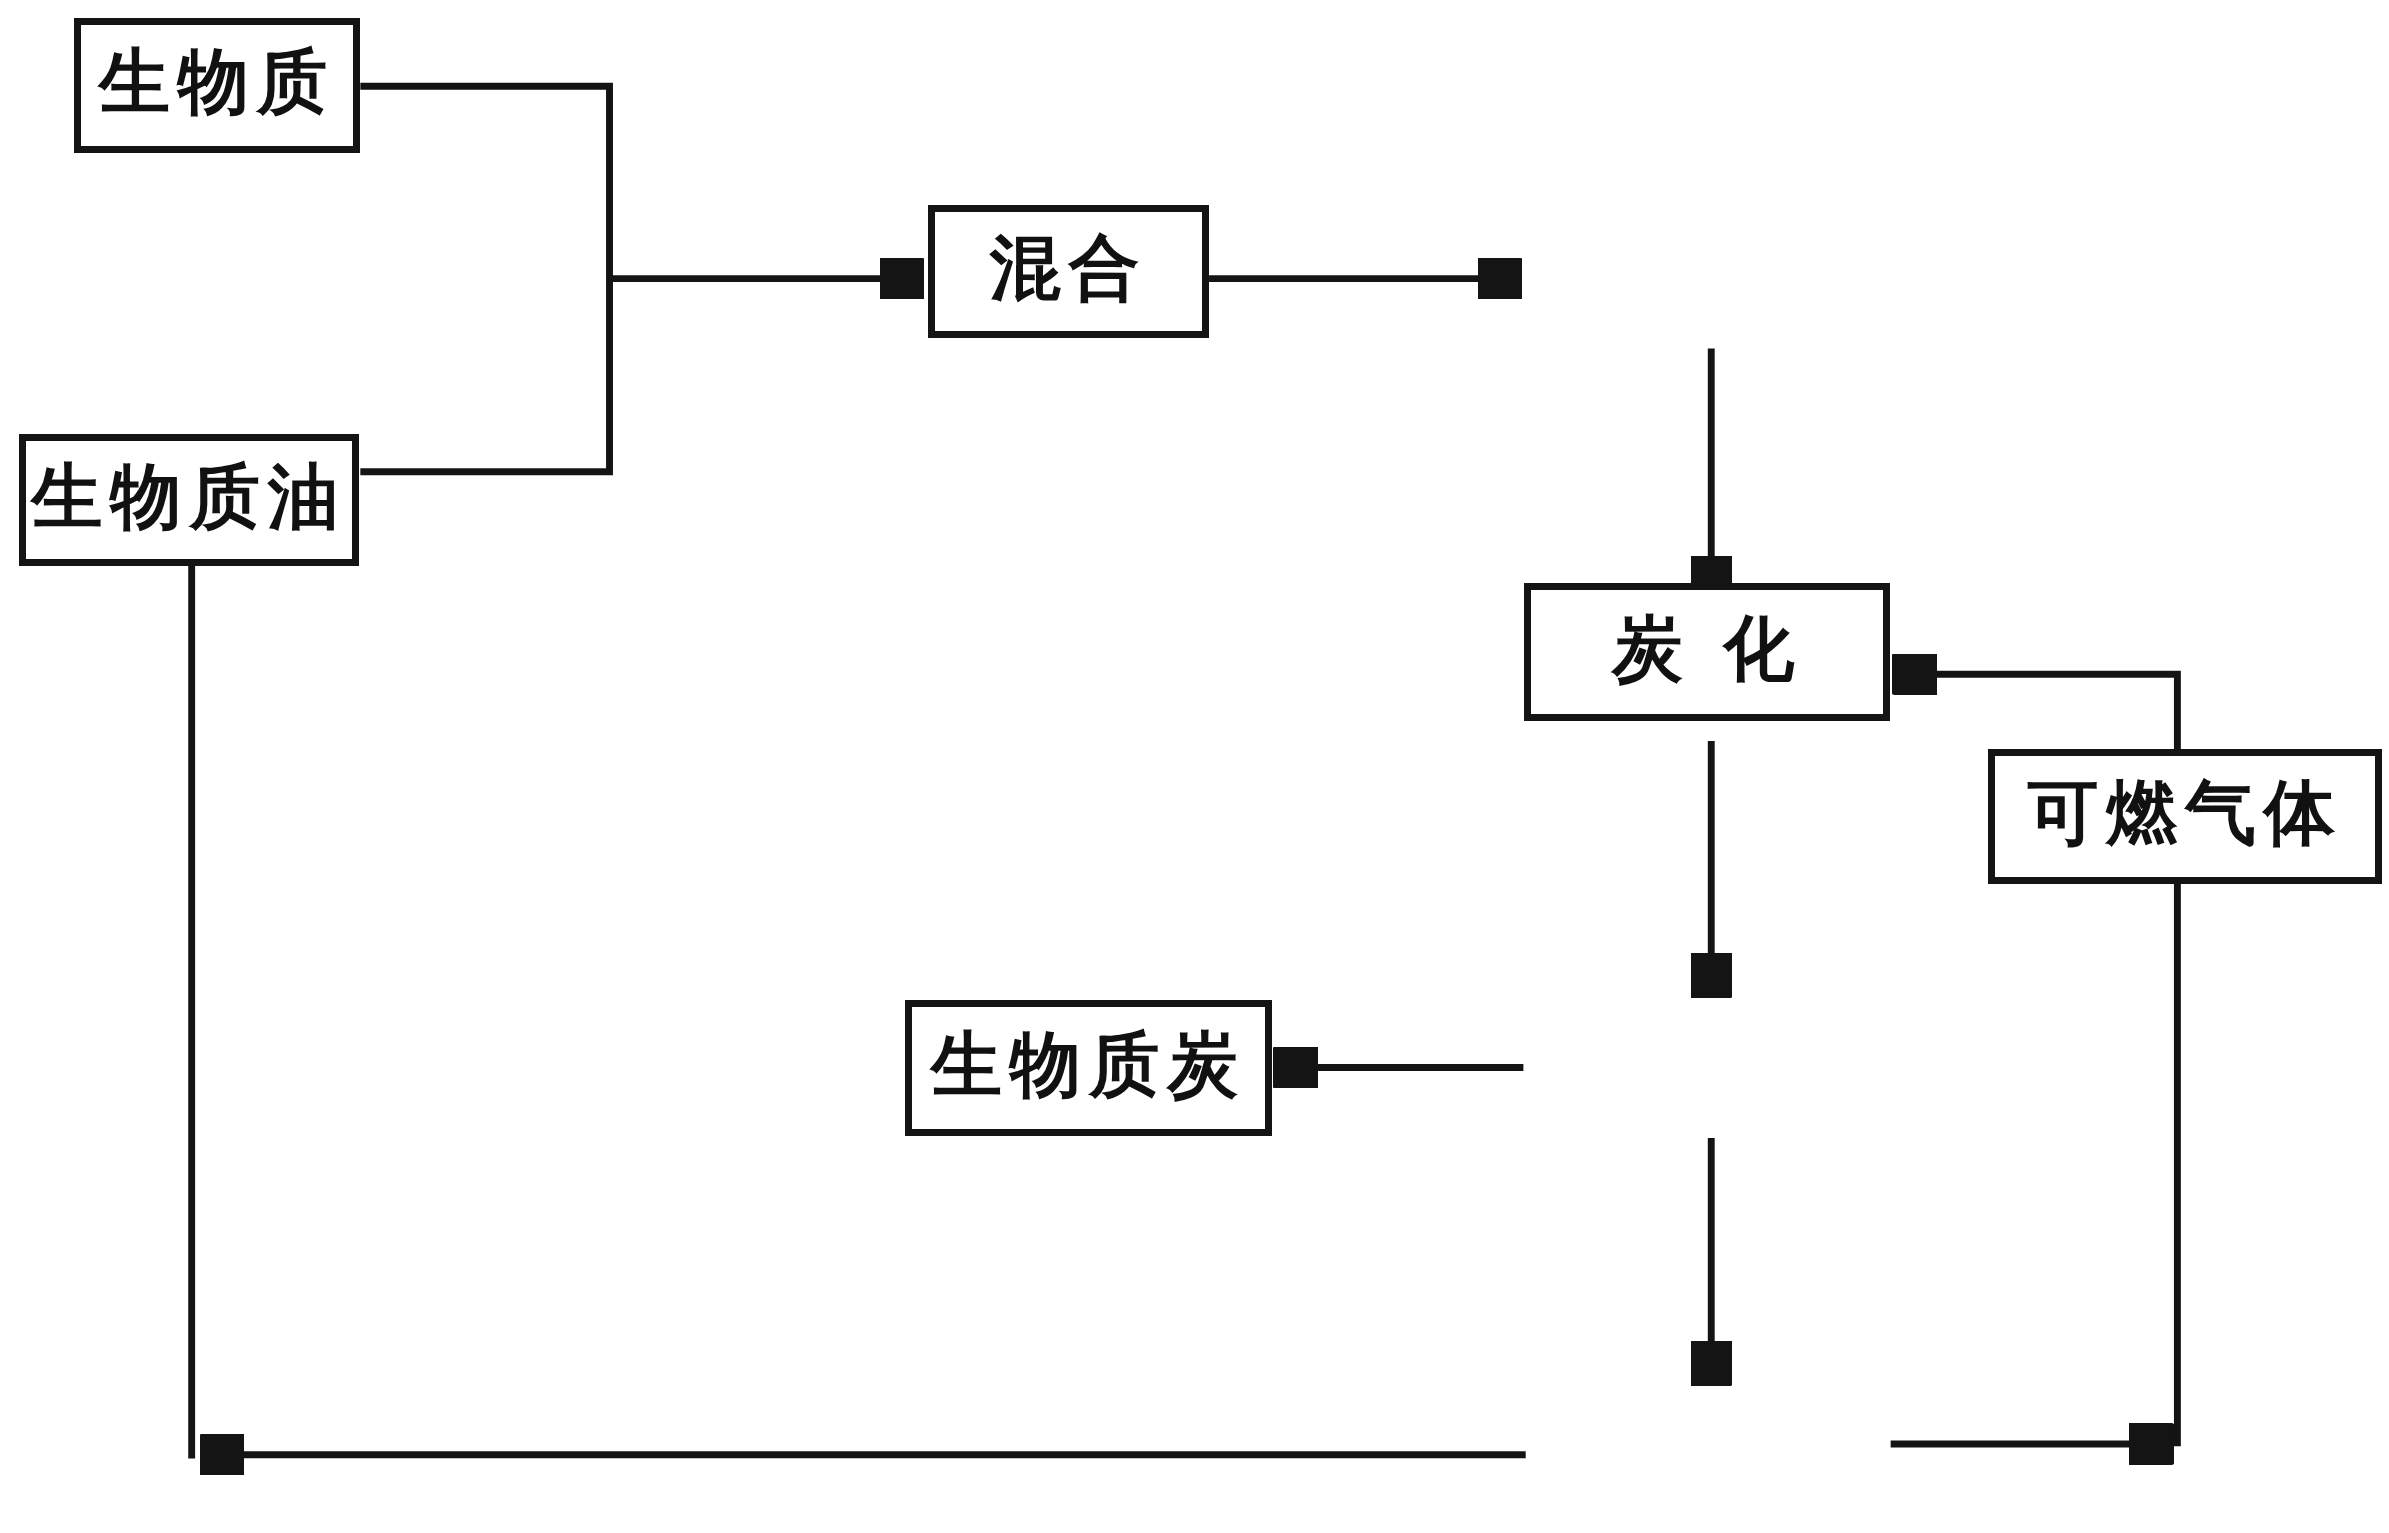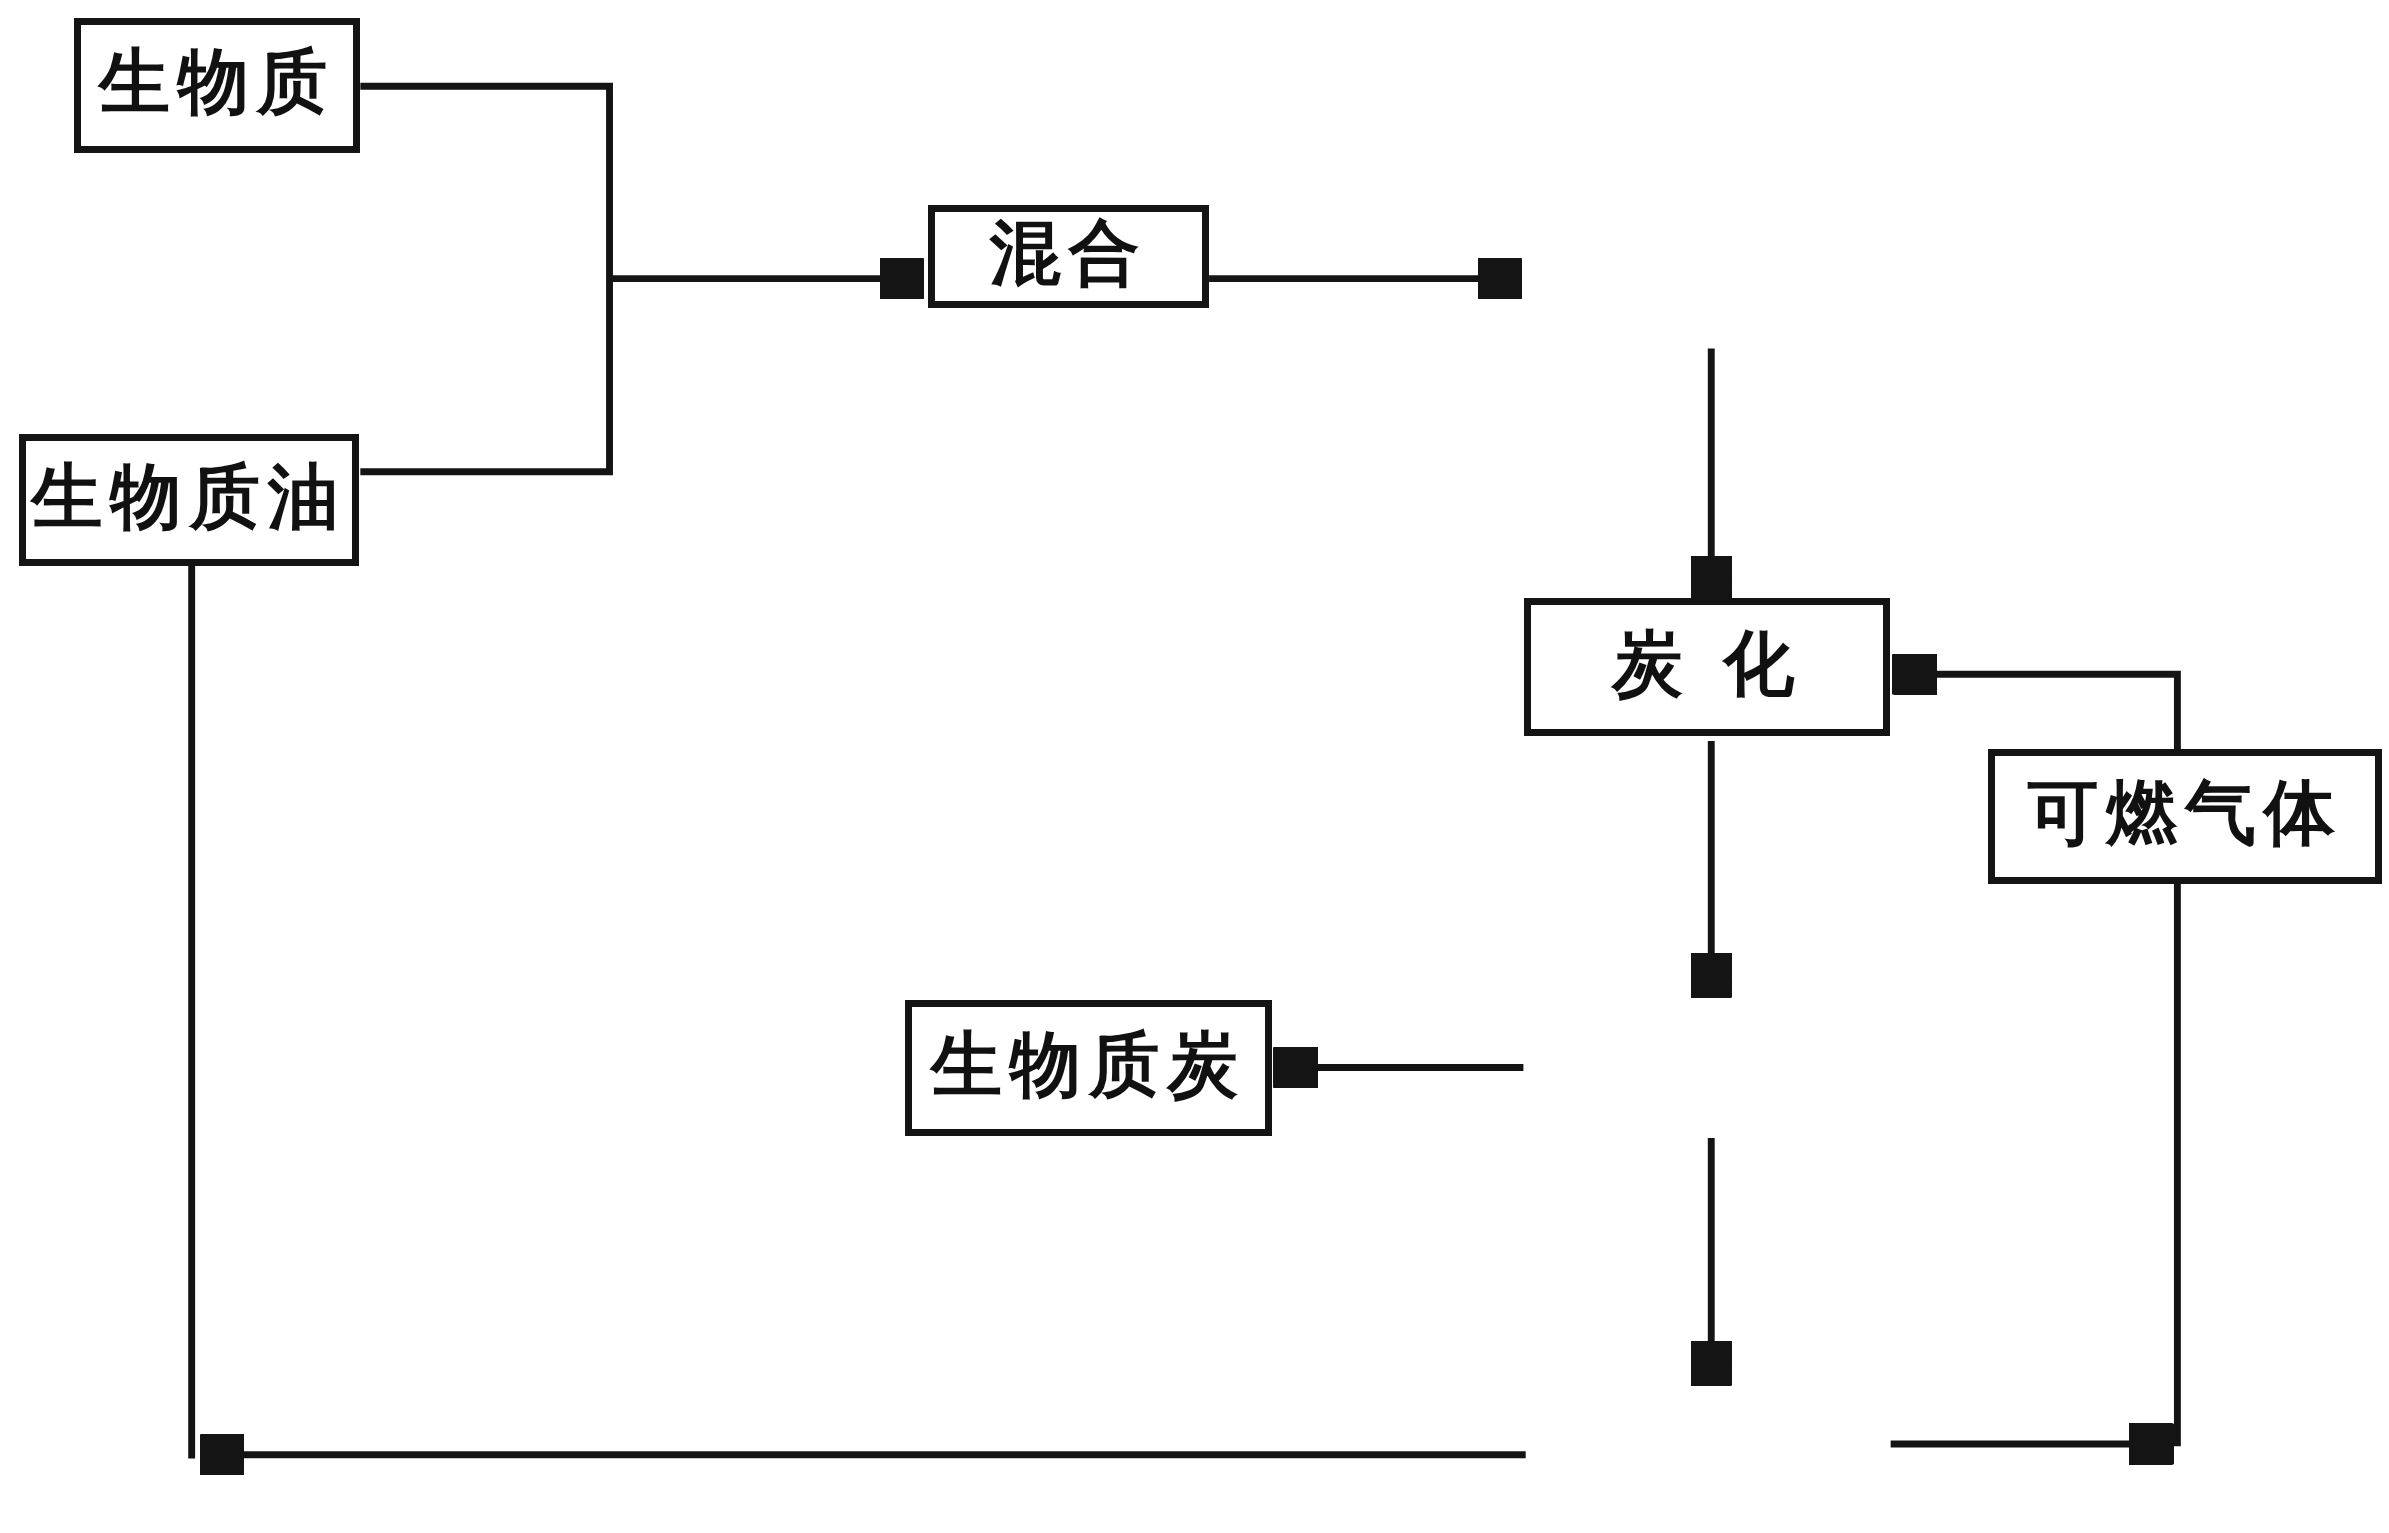--- a/index.html
+++ b/index.html
@@ -37,23 +37,23 @@
     font-weight: 700;
     color: #111111;
     letter-spacing: 7.7px;
     white-space: pre;
     text-align: left;
   }
   .node span { transform: translateY(-3.1px); }
   
   .n-biomass        { left:   74px; top:   18.4px; width: 286px; height: 135px; }
   .n-biomass-oil    { left:   19px; top:  410px; width: 340px; height: 132px; margin-top: 24px; }
-  .n-mixing         { left: 928px; top:  205px; width: 281px; height: 103px; }
+  .n-mixing         { left: 928px; top:  205px; width: 281px; height: 133px; }
   .n-extrusion      { left: 1526px; top:  209px; width: 383px; height: 140px; }
-  .n-carbonization  { left: 1524px; top:  598px; width: 366px; height: 138px; }
+  .n-carbonization  { left: 1524px; top:  583px; width: 366px; height: 138px; }
   .n-combustible    { left: 1988px; top: 749px; width: 394px; height: 135px; }
   .n-gas-solid      { left: 1524px; top: 1000px; width: 366px; height: 138px; }
   .n-biochar        { left: 905px; top: 1000px; width: 367px; height: 136px; }
   .n-gas-liquid     { left: 1526px; top: 1388px; width: 365px; height: 136px; }
 </style>
 </head>
 <body>
 
 <div class="stage">
 

